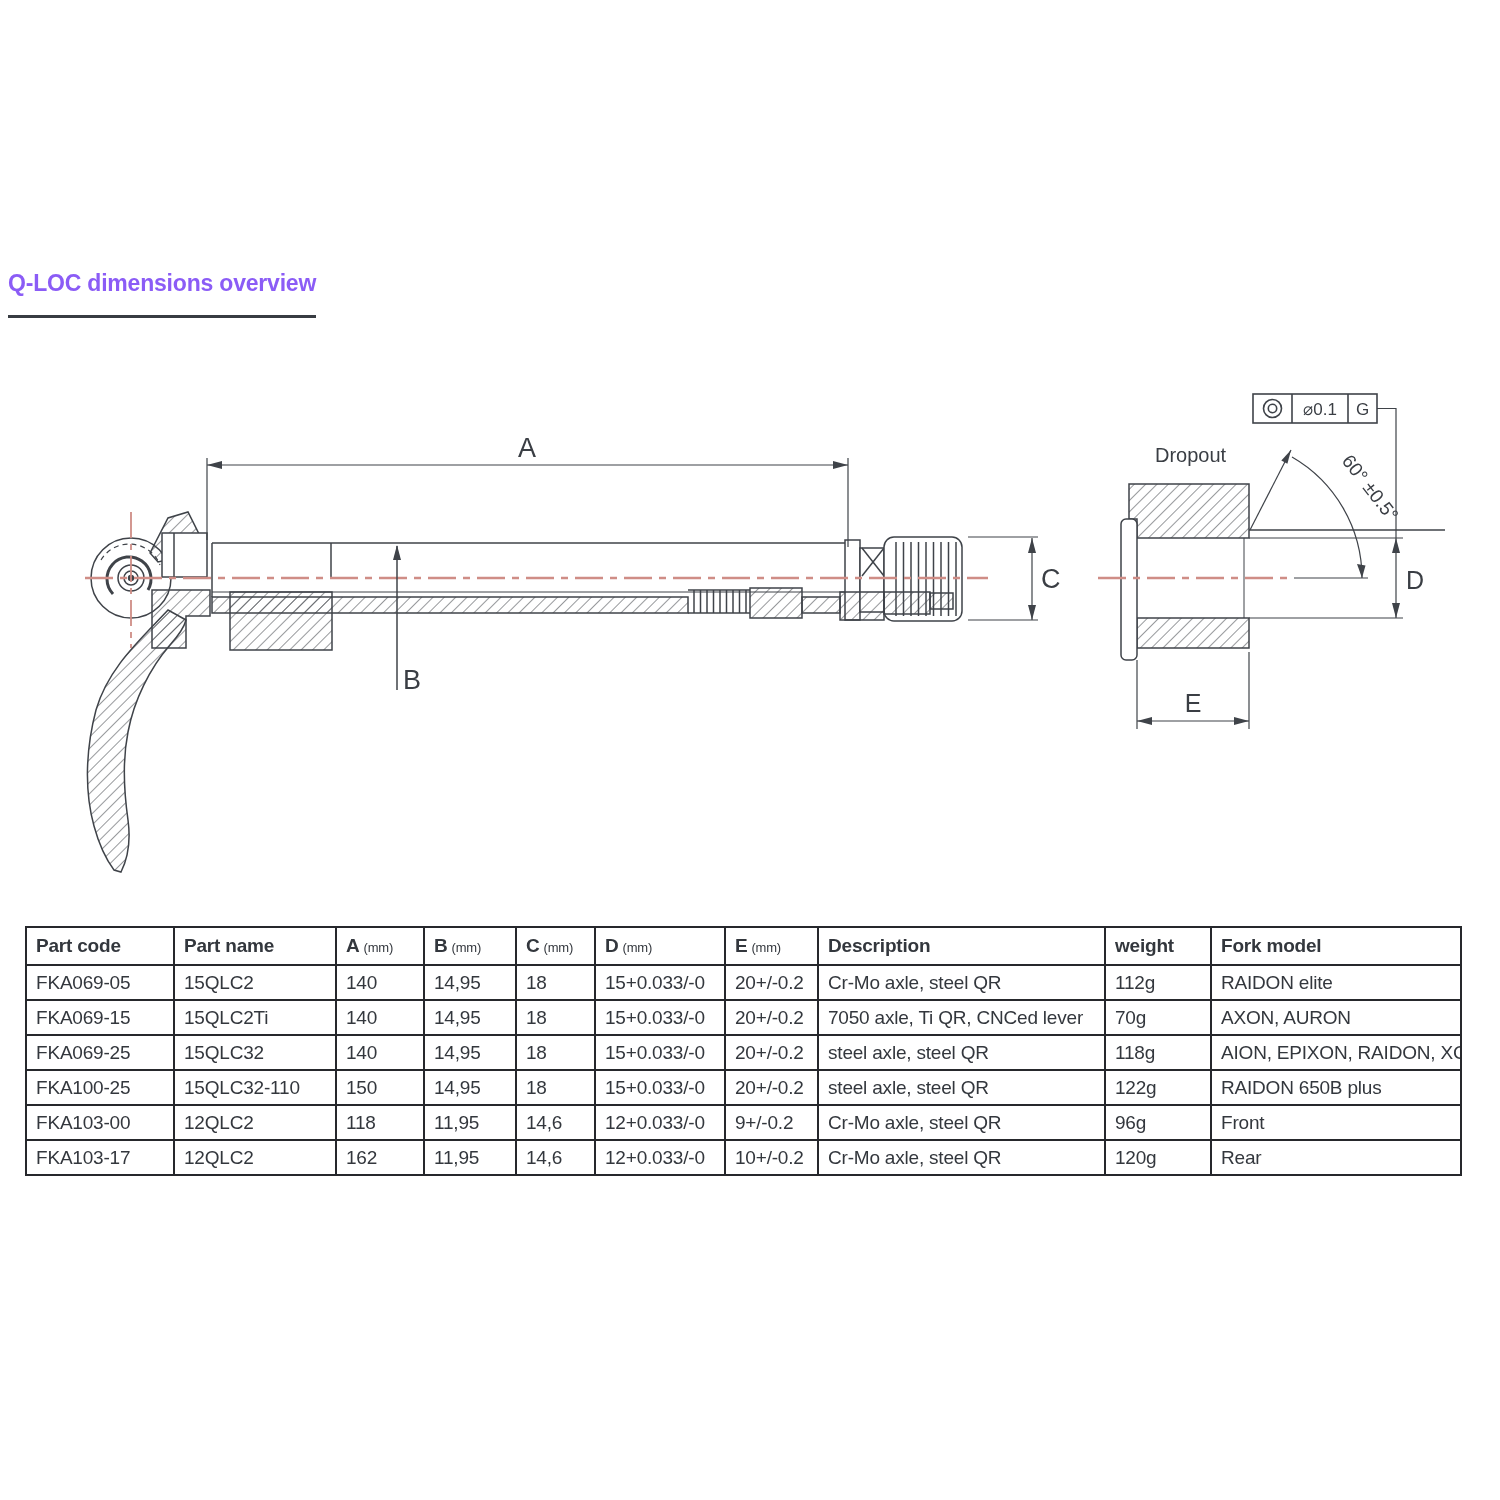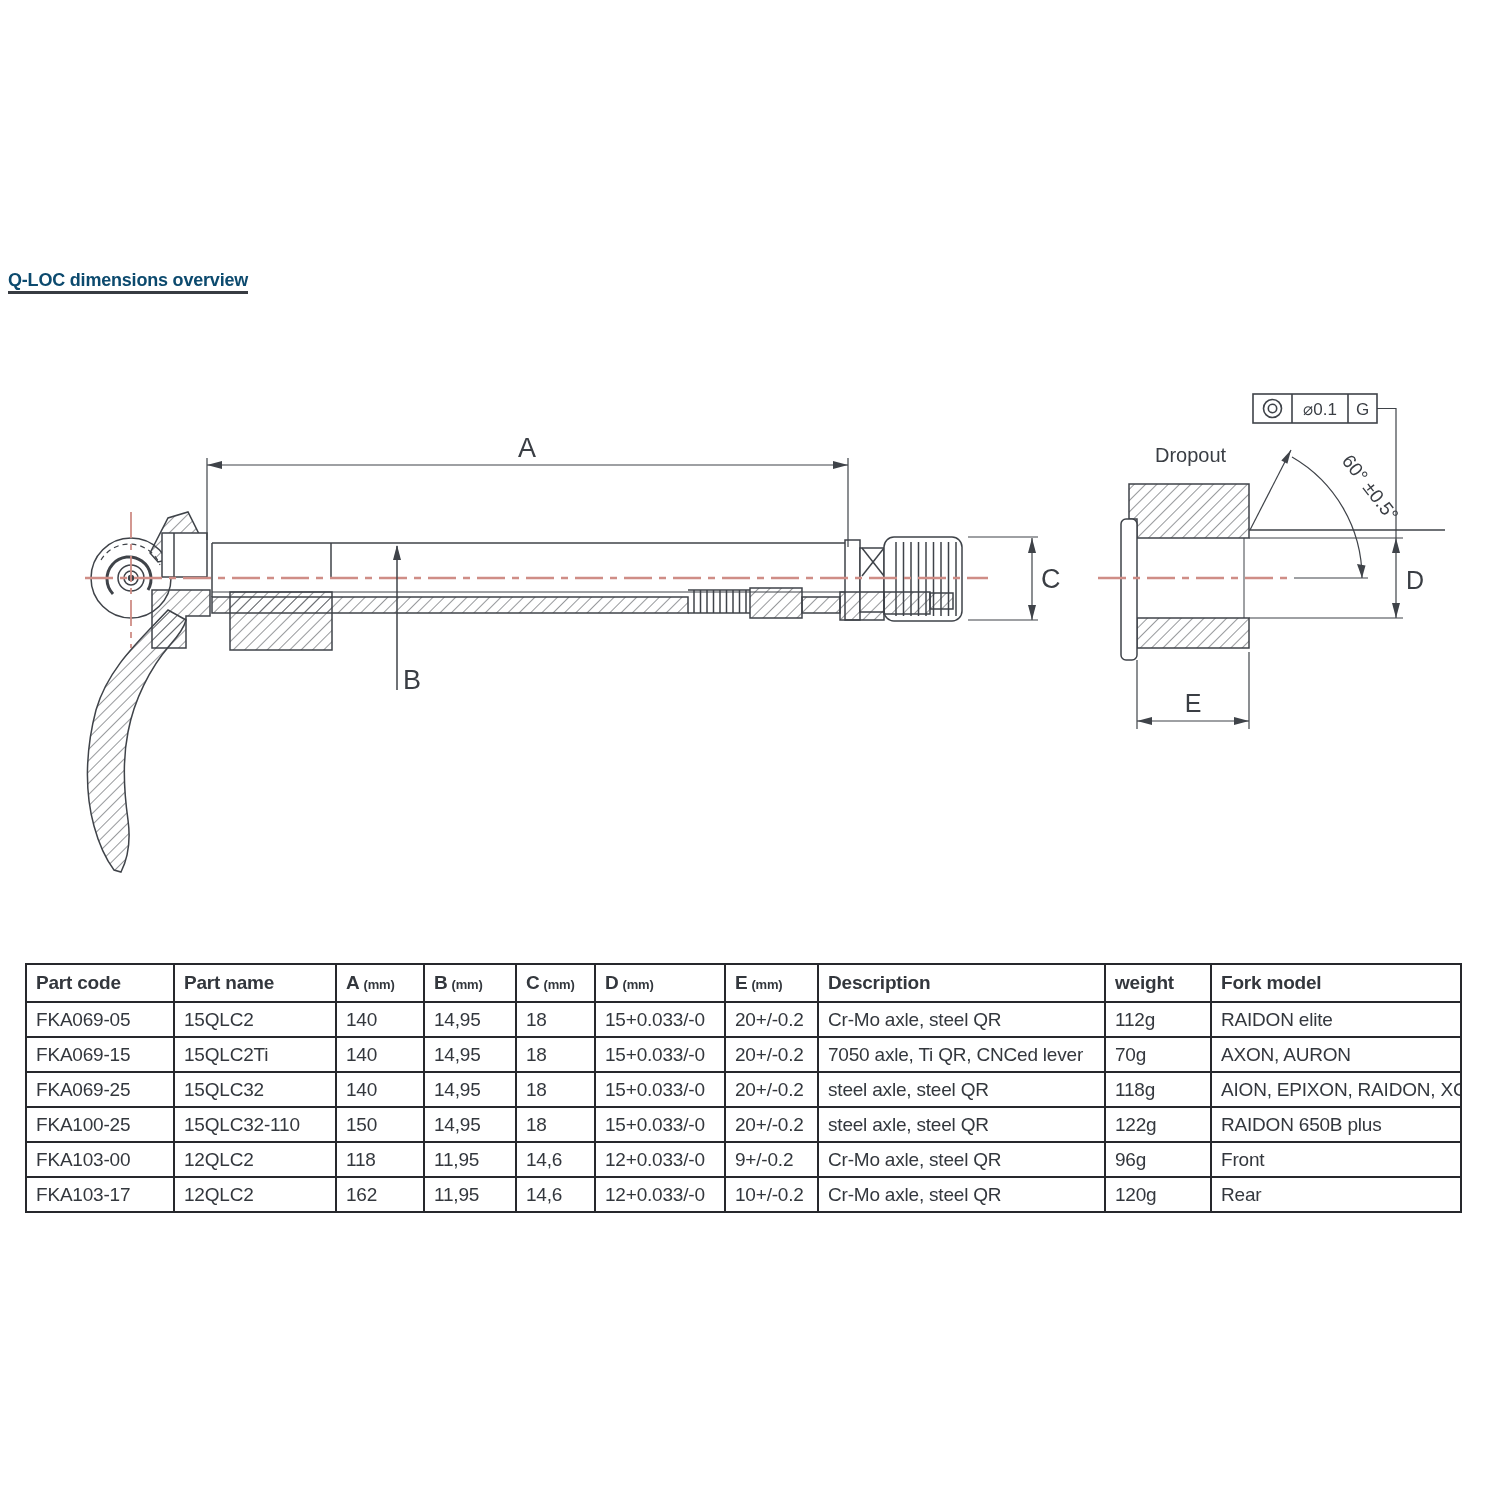--- a/index.html
+++ b/index.html
@@ -1,28 +1,28 @@
 <!DOCTYPE html>
 <html><head>
 <meta charset="utf-8">
 <style>
   html,body{margin:0;padding:0;background:#ffffff;}
   .page{position:relative;width:1500px;height:1500px;background:#ffffff;overflow:hidden;
         font-family:"Liberation Sans","DejaVu Sans",sans-serif;color:#33373d;}
-  .title{position:absolute;left:8px;top:270px;font-size:18px;font-weight:bold;color:#0c4a6e;
-         border-bottom:3px solid #383c42;padding-bottom:0;letter-spacing:-0.2px;}
+  .title{position:absolute;left:8px;top:270px;font-size:23px;font-weight:bold;color:#8b5cf6;
+         border-bottom:3px solid #383c42;padding-bottom:18px;letter-spacing:-0.2px;}
   svg{position:absolute;left:0;top:0;}
   svg text{font-family:"Liberation Sans","DejaVu Sans",sans-serif;fill:#3a3e44;}
-  table.spec{position:absolute;left:25px;top:963px;width:1435px;border-collapse:collapse;
+  table.spec{position:absolute;left:25px;top:926px;width:1435px;border-collapse:collapse;
              table-layout:fixed;font-size:19px;letter-spacing:-0.2px;color:#33373d;}
   table.spec th,table.spec td{border:2px solid #26282c;padding:0 0 0 9px;text-align:left;
              white-space:nowrap;overflow:hidden;}
   table.spec th{height:36px;font-size:19px;font-weight:bold;}
   table.spec td{height:33px;font-weight:normal;}
-  .hu{font-size:13px;font-weight:bold;margin-left:4px;}
+  .hu{font-size:13px;font-weight:normal;margin-left:4px;}
   .c0{width:148px}.c1{width:162px}.c2{width:88px}.c3{width:92px}.c4{width:79px}
   .c5{width:130px}.c6{width:93px}.c7{width:287px}.c8{width:106px}.c9{width:250px}
 </style>
 </head>
 <body>
 
 <div class="page">
 
   <div class="title">Q-LOC dimensions overview</div>
 

